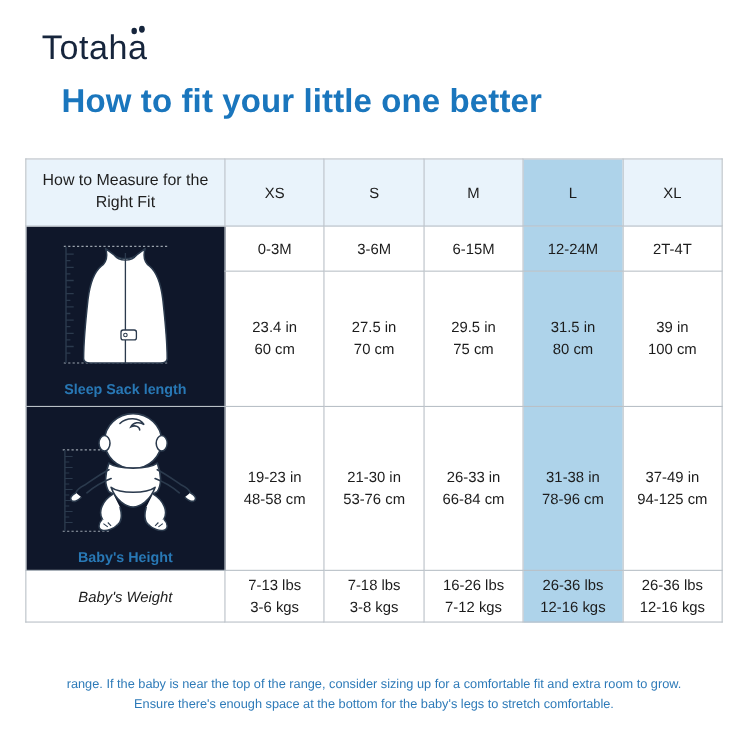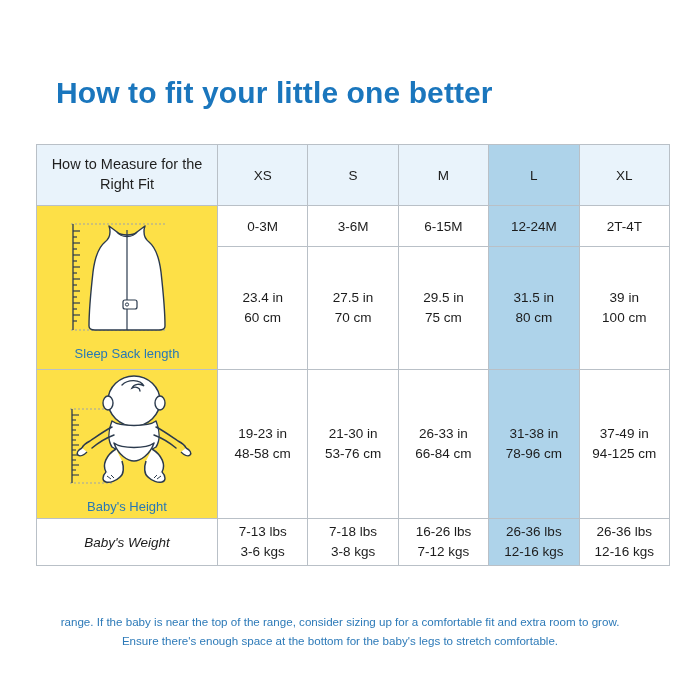--- a/index.html
+++ b/index.html
@@ -60,21 +60,20 @@
   .table-wrap {
     position: absolute;
     left: 23px;
     top: 144px;
     width: 633px;
   }
   table.size-table {
     border-collapse: collapse;
     width: 633px;
     table-layout: fixed;
-    margin-left: 13px;
   }
   table.size-table td {
     border: 1px solid #b9c0c7;
     text-align: center;
     vertical-align: middle;
     font-size: 13.5px;
     color: #1c1c1c;
     padding: 0;
   }
   col.c-label { width: 181px; }
@@ -97,22 +96,23 @@
 
   td.hl { background: #aed3ea; }
 
   .age-row td { height: 40px; }
 
   .val {
     line-height: 1.45;
   }
 
   td.illus-cell {
-    background: #fde047;
+    background: #0f172a;
     padding: 0;
+    font-weight: bold;
   }
   .illus-box {
     display: flex;
     flex-direction: column;
     align-items: center;
     justify-content: center;
   }
   .cap {
     color: #2878b5;
     font-size: 13px;
@@ -138,20 +138,26 @@
     font-size: 11.6px;
     line-height: 1.65;
     color: #2d7ab8;
   }
 </style>
 </head>
 <body>
 
 <div class="page">
 
+  <div class="logo">
+    <span>Totah</span><span class="mark"><svg class="toes" viewBox="0 0 22 9">
+          <ellipse cx="5" cy="5.2" rx="2.5" ry="3" fill="#16253c"></ellipse>
+          <ellipse cx="12" cy="3.6" rx="2.6" ry="3.1" fill="#16253c"></ellipse>
+        </svg><span>a</span></span>
+  </div>
 
   <div class="headline">How to fit your little one better</div>
 
   <div class="table-wrap">
     <table class="size-table">
       <colgroup>
         <col class="c-label">
           <col class="c-size">
           <col class="c-size">
           <col class="c-size">

